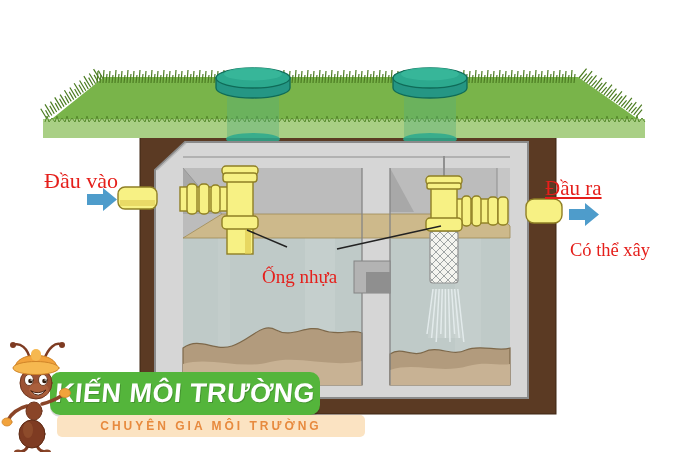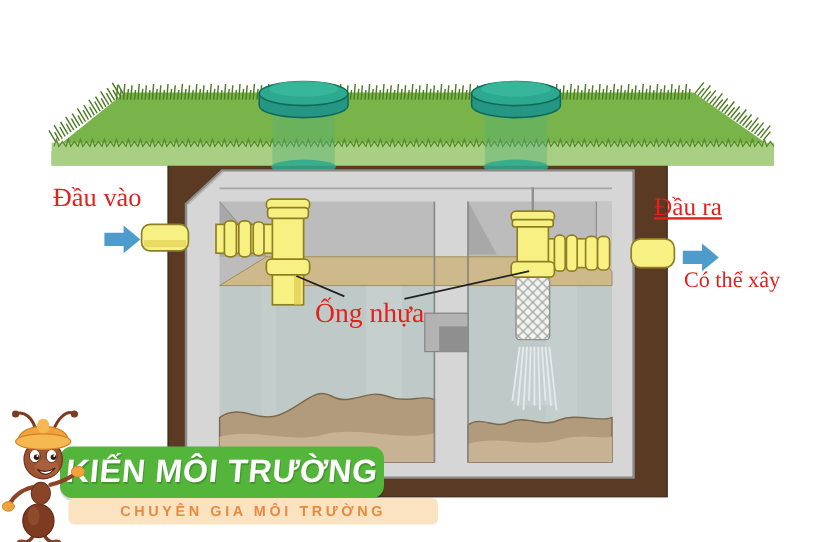--- a/index.html
+++ b/index.html
@@ -1,22 +1,22 @@
 <!DOCTYPE html>
 <html style="--label-red: #e51f1b; --grass-green: #79b44a; --grass-light: #a9cf85; --lid-teal: #2ca98e; --soil-brown: #5b3a23; --tank-gray: #d6d6d6; --water-gray: #bfcac8; --scum-tan: #cdb98b; --sludge-brown: #b29b7d; --pipe-yellow: #f7f184; --pipe-shade: #e0cc52; --arrow-blue: #4e9ccb; --logo-green: #54b53b; --logo-peach: #fbe3c2; --logo-orange: #e78a3e;"><head>
 <meta charset="utf-8">
 <style>
   html,body{margin:0;padding:0;background:#fff;}
   .stage{position:relative;width:700px;height:452px;background:#fff;overflow:hidden;
          font-family:"Liberation Serif",serif;}
   .stage svg.diagram{position:absolute;left:0;top:0;}
-  .lbl{position:absolute;color:var(--label-red,#e51f1b);line-height:1.15;}
+  .lbl{position:absolute;color:var(--label-red,#e51f1b);line-height:1.15;margin-top:16px;}
   #inlet-label{left:44px;top:152px;font-size:22px;}
   #outlet-label{left:545px;top:160px;font-size:21px;text-decoration:underline;}
-  #pipe-label{left:262px;top:246px;width:92px;text-align:center;font-size:23px;line-height:29px;}
+  #pipe-label{left:262px;top:246px;width:92px;font-size:19px;line-height:29px;}
   #note{left:550px;top:223px;width:120px;text-align:center;font-size:18.5px;line-height:23.5px;}
   #note span{display:block;}
   #logo-badge{position:absolute;left:50px;top:372px;width:270px;height:43px;
       background:var(--logo-green,#54b53b);border-radius:10px;display:flex;align-items:center;
       justify-content:center;box-shadow:0 2px 0 rgba(0,0,0,.15);}
   #logo-badge .brand{font-family:"Liberation Sans",sans-serif;font-weight:bold;font-size:27px;
       color:#ffffff;letter-spacing:.5px;transform:skewX(-5deg);white-space:nowrap;
       text-shadow:1px 1px 0 rgba(0,0,0,.18);}
   #logo-tagline{position:absolute;left:57px;top:415px;width:308px;height:22px;
       background:var(--logo-peach,#fbe3c2);border-radius:5px;display:flex;align-items:center;

